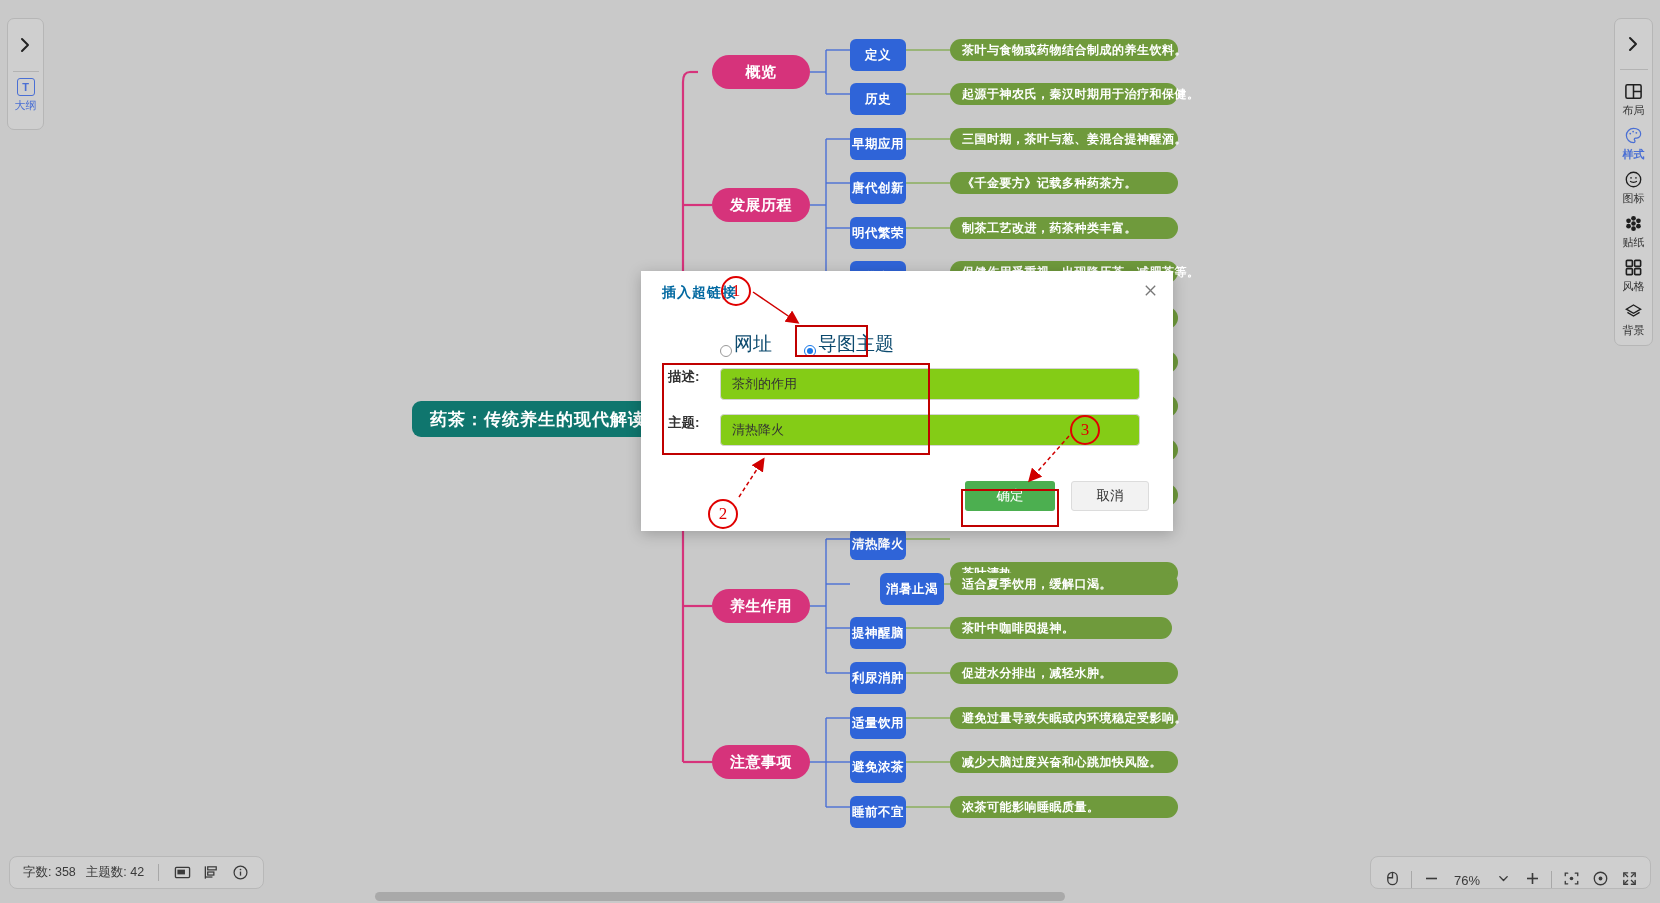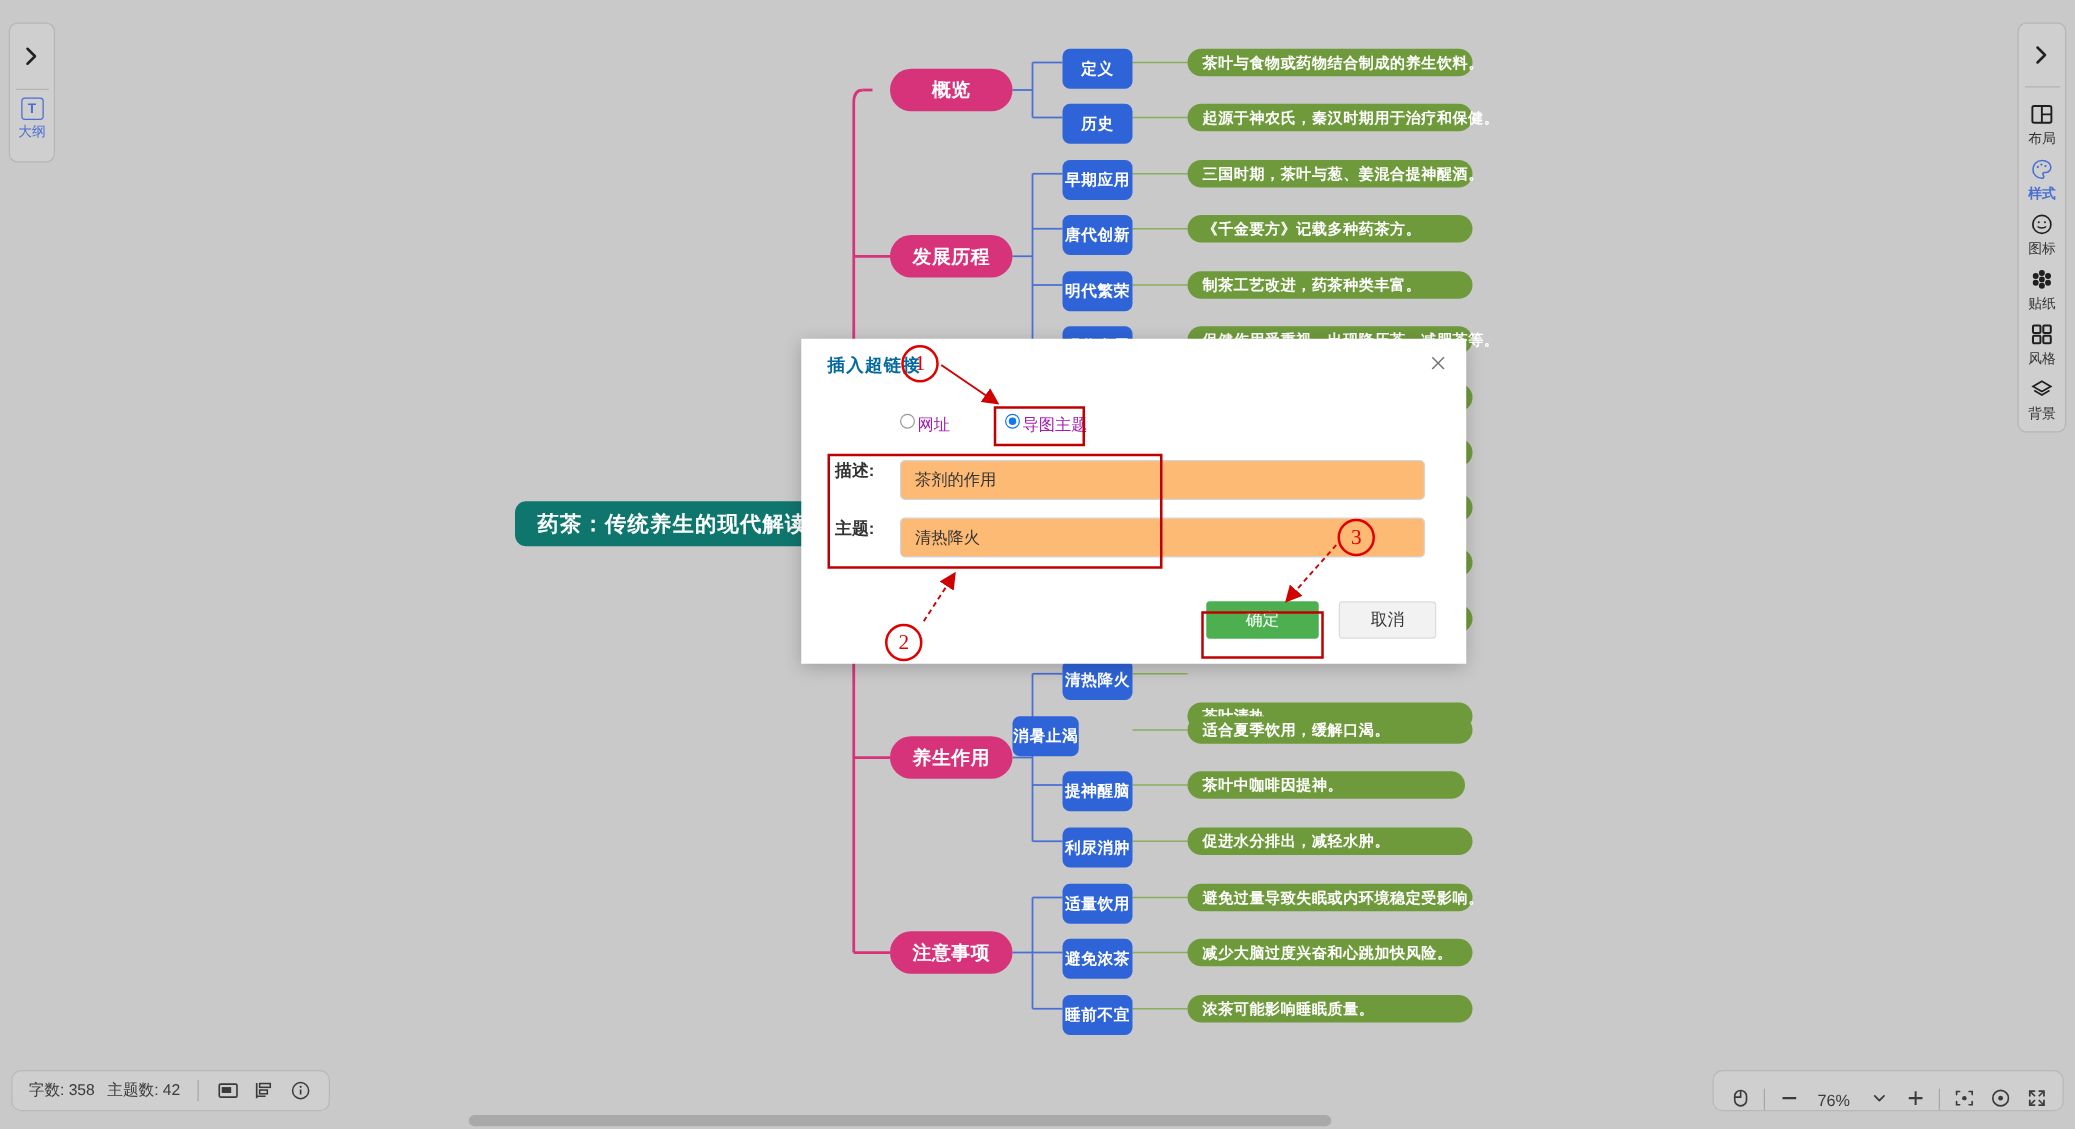--- a/index.html
+++ b/index.html
@@ -108,37 +108,37 @@
   #dialog {
     position:absolute; left:641px; top:271px; width:532px; height:260px;
     background:#fff; box-shadow:0 3px 14px rgba(0,0,0,.22);
     font-size:13px; color:#333;
   }
   #dlg-title { position:absolute; left:21px; top:13px; font-size:14px; font-weight:bold; color:#0369a1; letter-spacing:1px;}
   #dlg-close { position:absolute; right:13px; top:9px; width:20px; height:20px;
      display:flex; align-items:center; justify-content:center; color:#777; font-size:17px; cursor:pointer; }
 
   .radio-row { position:absolute; left:0; top:60px; width:100%; height:24px; }
-  .radio-opt { position:absolute; display:flex; align-items:flex-start; gap:1px; font-size:13px; color:#a21caf; }
+  .radio-opt { position:absolute; display:flex; align-items:flex-end; gap:1px; font-size:19px; color:#0c4a6e; }
   .radio-opt .rdo {
     width:12px; height:12px; border-radius:50%; border:1.4px solid #999; background:#fff;
     display:inline-block; position:relative; margin-right:1px;
   }
   .radio-opt.checked .rdo { border-color:#1677e8; background:#fff; }
   .radio-opt.checked .rdo::after {
     content:''; position:absolute; left:2px; top:2px; width:6px; height:6px; border-radius:50%; background:#1677e8;
   }
   #opt-url { left:79px; }
   #opt-topic { left:163px; }
 
   .field-row { position:absolute; display:flex; align-items:flex-start; }
   .field-label { width:52px; font-size:13.5px; font-weight:bold; color:#333; }
   .field-input {
     width:420px; height:32px; border:1px solid #d4d4d4; border-radius:4px;
-    background:#fdba74; font-size:13px; color:#333; padding:0 11px;
+    background:#84cc16; font-size:13px; color:#333; padding:0 11px;
     font-family:"Liberation Sans","DejaVu Sans",sans-serif; outline:none;
   }
   #row-desc  { left:27px; top:97px; }
   #row-topic { left:27px; top:143px; }
 
   #btn-row { position:absolute; right:24px; bottom:20px; display:flex; gap:16px; align-items:center; }
   #btn-ok {
     width:90px; height:30px; background:#4caf50; border:none; border-radius:3px;
     color:#fff; font-size:13.5px; cursor:pointer;
     font-family:"Liberation Sans","DejaVu Sans",sans-serif;
@@ -236,21 +236,21 @@
   <div class="node node-leaf" style="left:950px; top:261px; width:228px;">保健作用受重视，出现降压茶、减肥茶等。</div>
 
   <div class="node node-leaf" style="left:950px; top:307px; width:228px;"></div>
   <div class="node node-leaf" style="left:950px; top:351px; width:228px;"></div>
   <div class="node node-leaf" style="left:950px; top:395px; width:228px;"></div>
   <div class="node node-leaf" style="left:950px; top:439px; width:228px;"></div>
   <div class="node node-leaf" style="left:950px; top:484px; width:228px;"></div>
 
   <div class="node node-sub" style="left:850px; top:528px; width:56px;">清热降火</div>
   <div class="node node-leaf" style="left:950px; top:552px; width:228px;margin-top:10px;">茶叶清热。</div>
-  <div class="node node-sub" style="left:810px; top:573px; width:53px;">消暑止渴</div>
+  <div class="node node-sub" style="left:880px; top:573px; width:64px;">消暑止渴</div>
   <div class="node node-leaf" style="left:950px; top:573px; width:228px;">适合夏季饮用，缓解口渴。</div>
   <div class="node node-sub" style="left:850px; top:617px; width:56px;">提神醒脑</div>
   <div class="node node-leaf" style="left:950px; top:617px; width:222px;">茶叶中咖啡因提神。</div>
   <div class="node node-sub" style="left:850px; top:662px; width:56px;">利尿消肿</div>
   <div class="node node-leaf" style="left:950px; top:662px; width:228px;">促进水分排出，减轻水肿。</div>
 
   <div class="node node-sub" style="left:850px; top:707px; width:56px;">适量饮用</div>
   <div class="node node-leaf" style="left:950px; top:707px; width:228px;">避免过量导致失眠或内环境稳定受影响。</div>
   <div class="node node-sub" style="left:850px; top:751px; width:56px;">避免浓茶</div>
   <div class="node node-leaf" style="left:950px; top:751px; width:228px;">减少大脑过度兴奋和心跳加快风险。</div>

